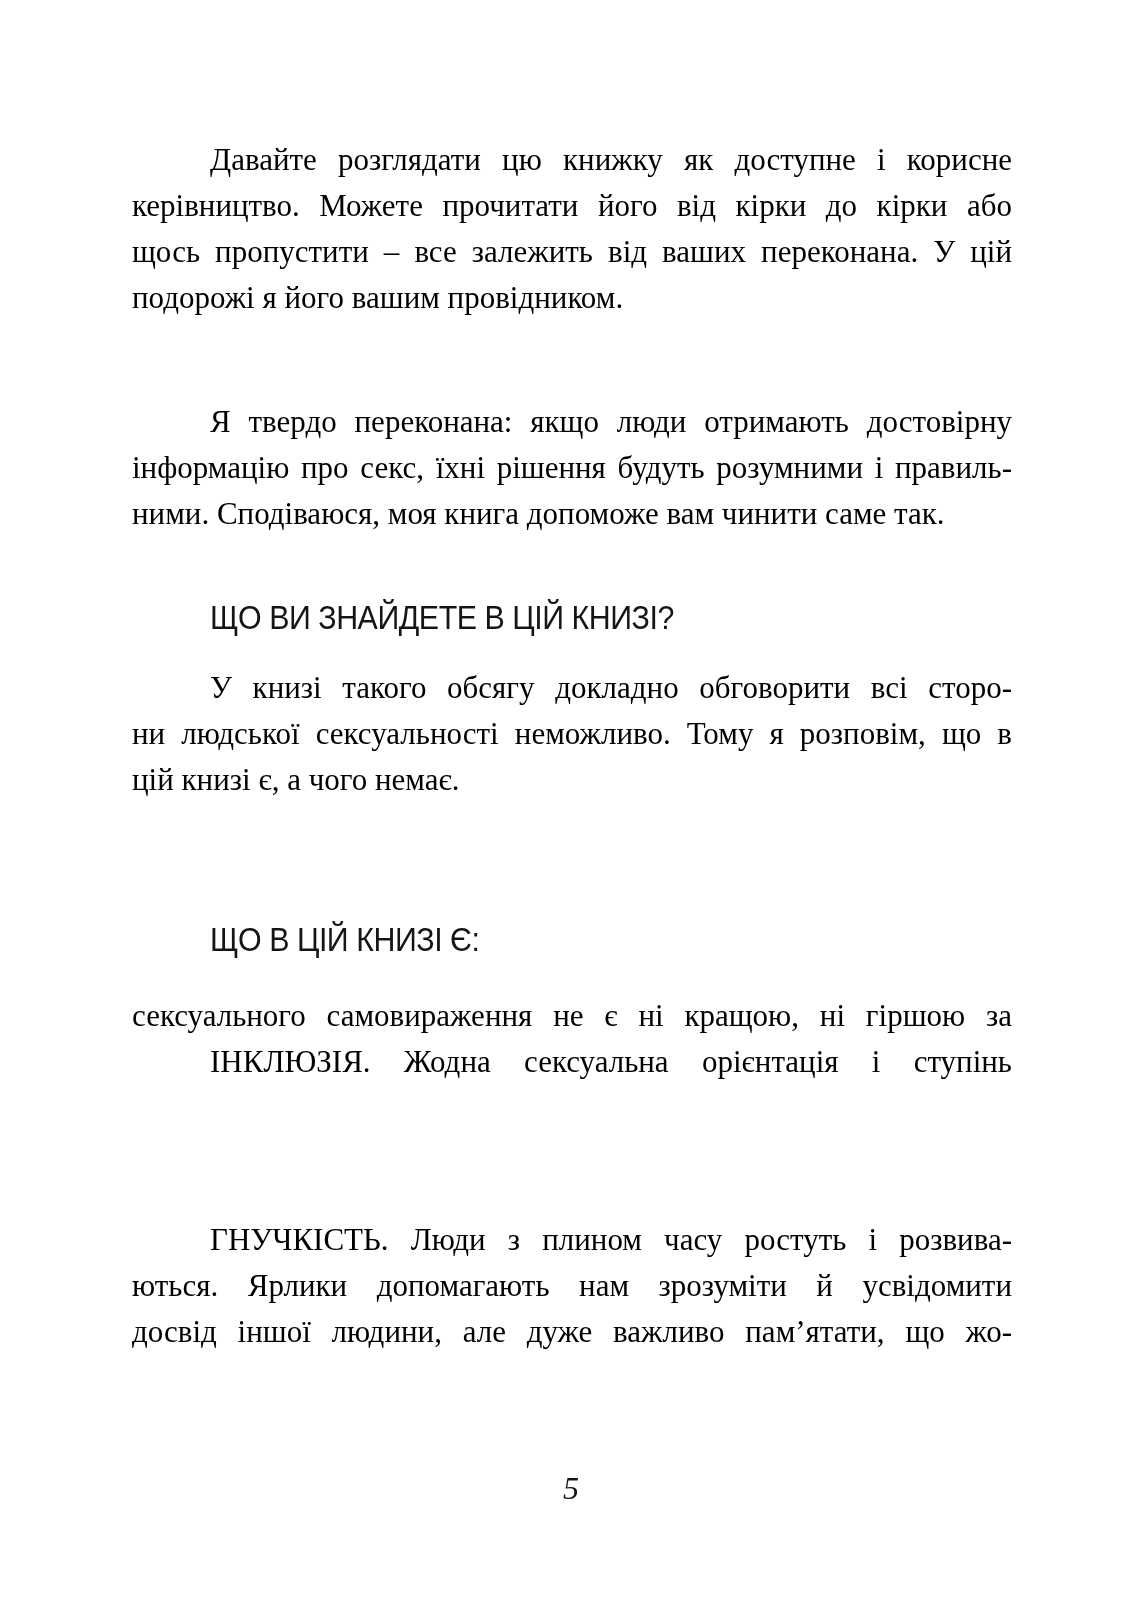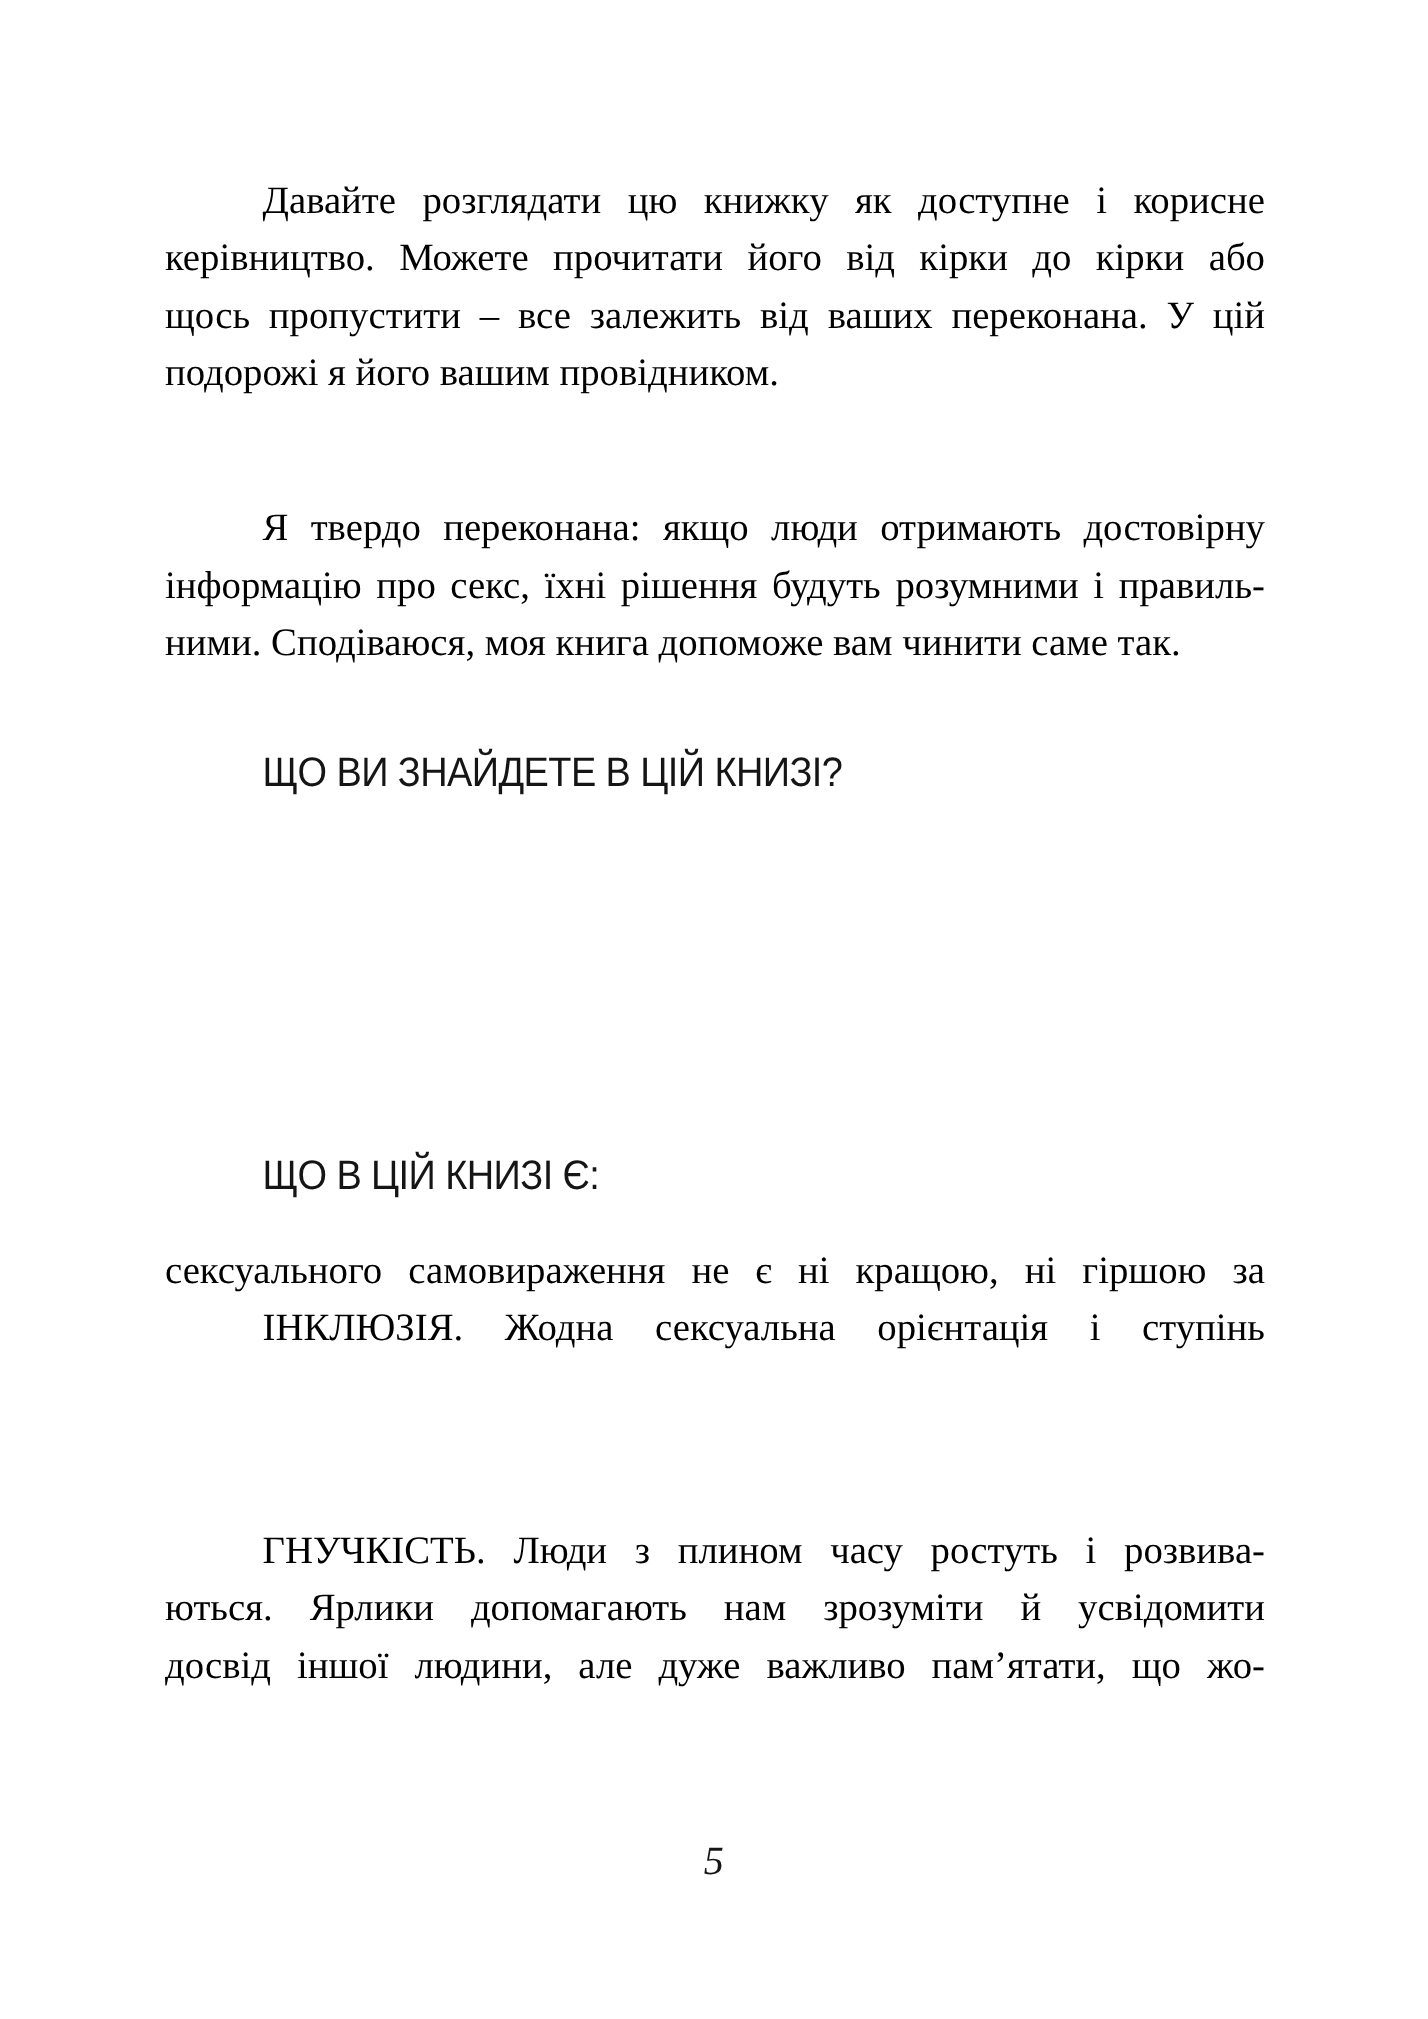--- a/index.html
+++ b/index.html
@@ -77,20 +77,25 @@
   </div>
 
   <div class="para" style="top:355px;margin-top:44px;">
     <span class="line indent">Я твердо переконана: якщо люди отримають достовірну</span>
     <span class="line">інформацію про секс, їхні рішення будуть розумними і правиль-</span>
     <span class="line last">ними. Сподіваюся, моя книга допоможе вам чинити саме так.</span>
   </div>
 
   <div class="heading" style="top:598px;">ЩО ВИ ЗНАЙДЕТЕ В ЦІЙ КНИЗІ?</div>
 
+  <div class="para" style="top:665px;">
+    <span class="line indent">У книзі такого обсягу докладно обговорити всі сторо-</span>
+    <span class="line">ни людської сексуальності неможливо. Тому я розповім, що в</span>
+    <span class="line last">цій книзі є, а чого немає.</span>
+  </div>
 
   <div class="heading" style="top:920px;">ЩО В ЦІЙ КНИЗІ Є:</div>
 
   <div class="para" style="top:993px;">
     <span class="line">сексуального самовираження не є ні кращою, ні гіршою за</span>
     <span class="line indent">ІНКЛЮЗІЯ. Жодна сексуальна орієнтація і ступінь</span>
   </div>
 
   <div class="para" style="top:1217px;">
     <span class="line indent">ГНУЧКІСТЬ. Люди з плином часу ростуть і розвива-</span>

